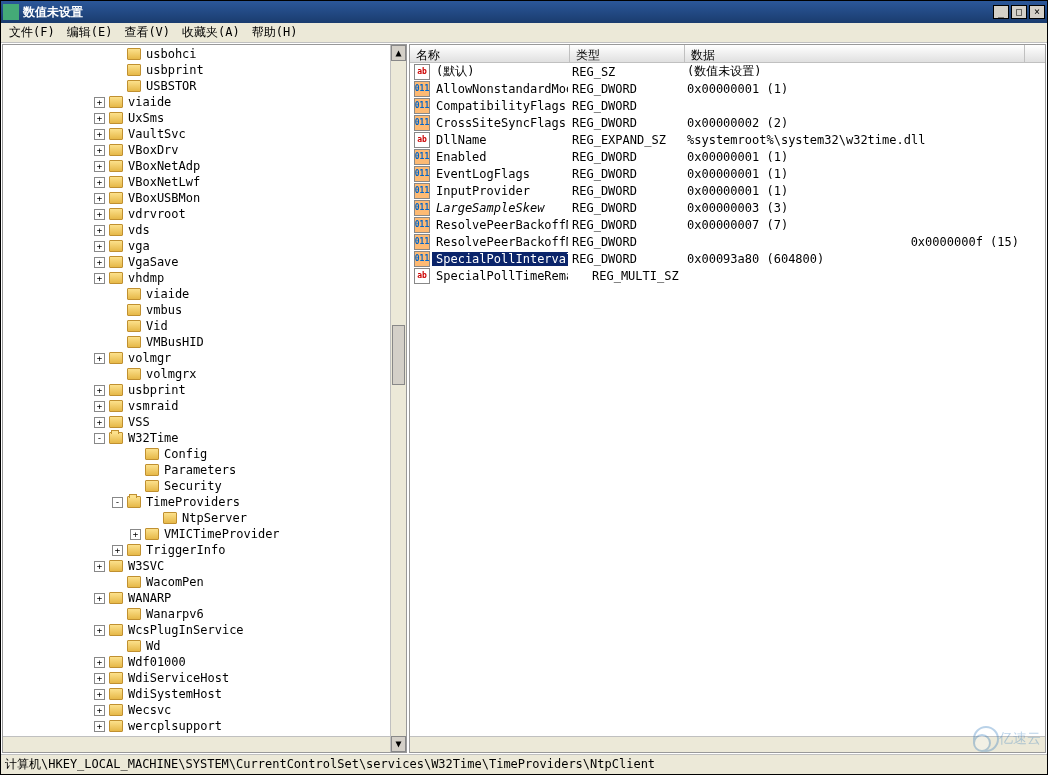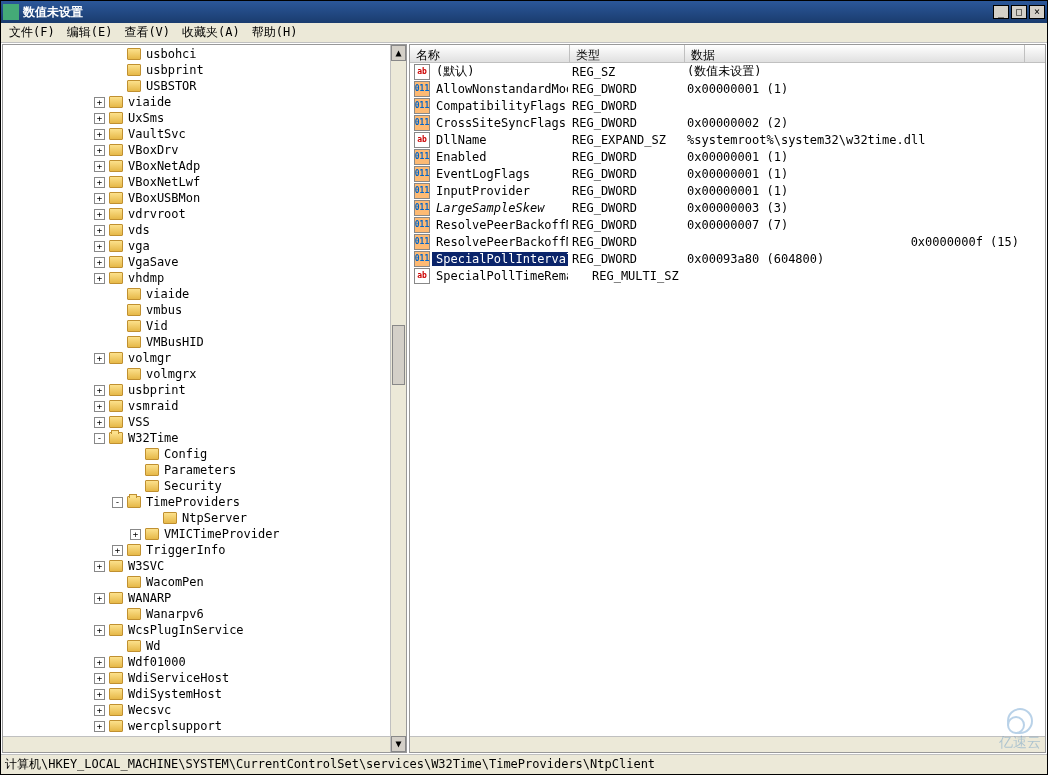--- a/index.html
+++ b/index.html
@@ -33,21 +33,21 @@
 .list-header { display: flex; height: 18px; background: linear-gradient(to bottom, #fff, #e0e0e0); border-bottom: 1px solid #c0c0c0; }
 .list-hcol { border-right: 1px solid #c0c0c0; padding: 2px 6px; cursor: pointer; overflow: hidden; }
 .list-body { }
 .list-row { display: flex; height: 17px; align-items: center; cursor: pointer; }
 .list-cell { padding: 0 4px; overflow: hidden; white-space: nowrap; text-overflow: clip; }
 .val-icon { width: 16px; height: 16px; margin: 0 2px 0 4px; flex-shrink: 0; display: inline-flex; align-items: center; justify-content: center; font-size: 8px; font-weight: bold; border: 1px solid #888; }
 .val-icon.sz { background: #fff; color: #c00; }
 .val-icon.dw { background: #fdba74; color: #06c; }
 .list-row.sel .list-cell.name { background: #0a246a; color: #fff; }
 .statusbar { height: 20px; background: #ece9d8; border-top: 1px solid #c0c0c0; padding: 2px 4px; display: flex; align-items: center; font-size: 12px; }
-.watermark { position: absolute; right: 6px; bottom: 22px; opacity: 0.35; font-size: 14px; color: #3a7fbf; pointer-events: none; display:flex; align-items:center; flex-direction:column;}
+.watermark { position: absolute; right: 6px; bottom: 22px; opacity: 0.35; font-size: 14px; color: #3a7fbf; pointer-events: none; display:flex; align-items:center; }
 .watermark-circle { width: 26px; height: 26px; border: 2px solid #3a7fbf; border-radius: 50%; position: relative; }
 .watermark-circle::after { content:""; position:absolute; width:14px; height:14px; border:2px solid #3a7fbf; border-radius:50%; left:-2px; bottom:-2px; background:#fff;}
 .list-scrollbar-h { position:absolute; left:0; right:0; bottom:0; height:16px; background:#ece9d8; border-top:1px solid #c0c0c0;}
 .tree-scrollbar-h { position:absolute; left:0; right:16px; bottom:0; height:16px; background:#ece9d8; border-top:1px solid #c0c0c0;}
 </style>
 </head>
 <body>
 
 <div class="window">
 

